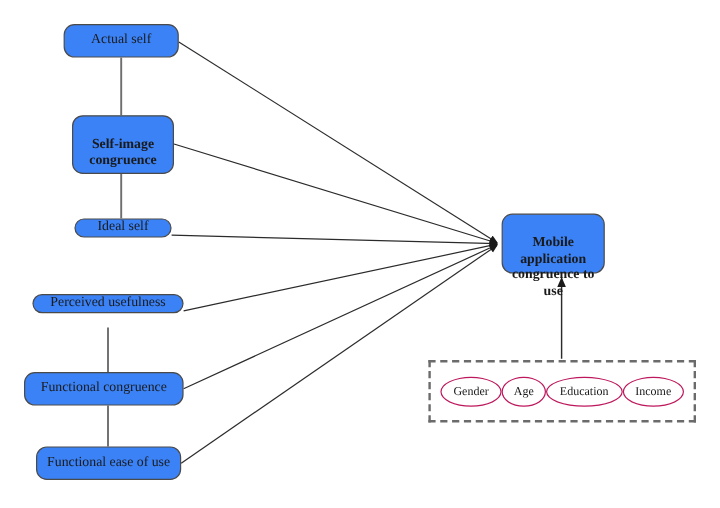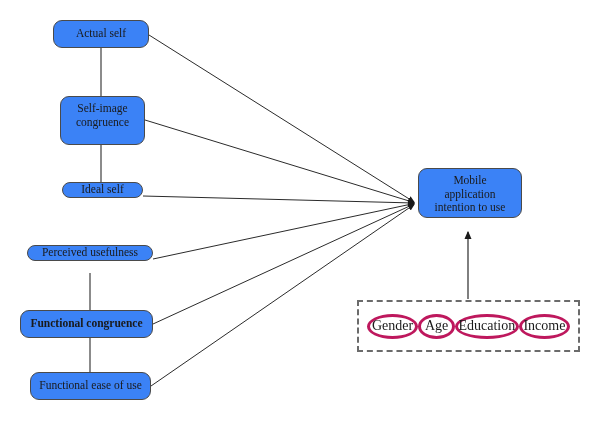--- a/index.html
+++ b/index.html
@@ -35,45 +35,46 @@
     align-items: center;
     justify-content: center;
     text-align: center;
     line-height: 1.18;
     font-size: 11.5px;
     color: #1a1a1a;
     z-index: 3;
   }
   .node-box.multiline {
     display: block;
-    padding-top: 5px;
+    padding-top: 17px;
+    font-weight: bold;
   }
   .node-line {
     display: block;
   }
   .moderator-group {
     position: absolute;
     box-sizing: border-box;
     border: 2px dashed #6b6b6b;
     background: #ffffff;
     z-index: 2;
     display: flex;
     align-items: center;
     justify-content: space-evenly;
     padding: 0 8px;
   }
   .ellipse-node {
     box-sizing: border-box;
-    border: 3px solid #be185d;
+    border: 1px solid #be185d;
     border-radius: 50%;
     background: #ffffff;
     display: flex;
     align-items: center;
     justify-content: center;
-    font-size: 14px;
+    font-size: 10px;
     height: 25px;
     color: #1a1a1a;
   }
 </style>
 </head>
 <body>
 
 <div id="diagram-root">
 
   <svg id="edge-layer" viewBox="0 0 600 423" xmlns="http://www.w3.org/2000/svg">
@@ -108,32 +109,32 @@
   </div>
 
   <div class="node-box" style="left:62px; top:182px; width:81px; height:16px;">
     <span>Ideal self</span>
   </div>
 
   <div class="node-box" style="left:27px; top:245px; width:126px; height:16px;text-align:center;">
     <span>Perceived usefulness</span>
   </div>
 
-  <div class="node-box" style="left:20px; top:310px; width:133px; height:28px;font-weight:bold;">
+  <div class="node-box" style="left:20px; top:310px; width:133px; height:28px;">
     <span>Functional congruence</span>
   </div>
 
   <div class="node-box" style="left:30px; top:372px; width:121px; height:28px;">
     <span>Functional ease of use</span>
   </div>
 
-  <div class="node-box multiline" style="left:418px; top:168px; width:104px; height:50px;">
+  <div class="node-box multiline" style="left:418px; top:178px; width:86px; height:50px;">
     <span class="node-line">Mobile</span>
     <span class="node-line">application</span>
-    <span class="node-line">intention to use</span>
+    <span class="node-line">congruence to use</span>
   </div>
 
   <div class="moderator-group" style="left:357px; top:300px; width:223px; height:52px;">
     <div class="ellipse-node" style="width:56px;">
       <span>Gender</span>
     </div>
     <div class="ellipse-node" style="width:40px;">
       <span>Age</span>
     </div>
     <div class="ellipse-node" style="width:70px;">

